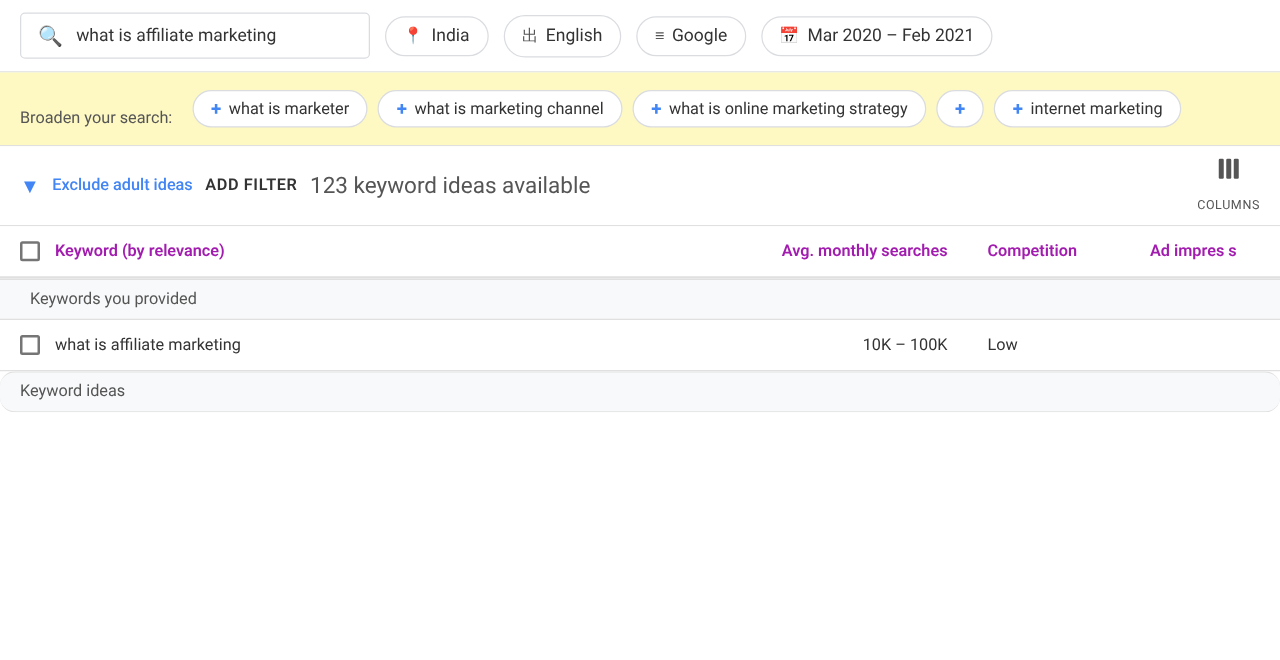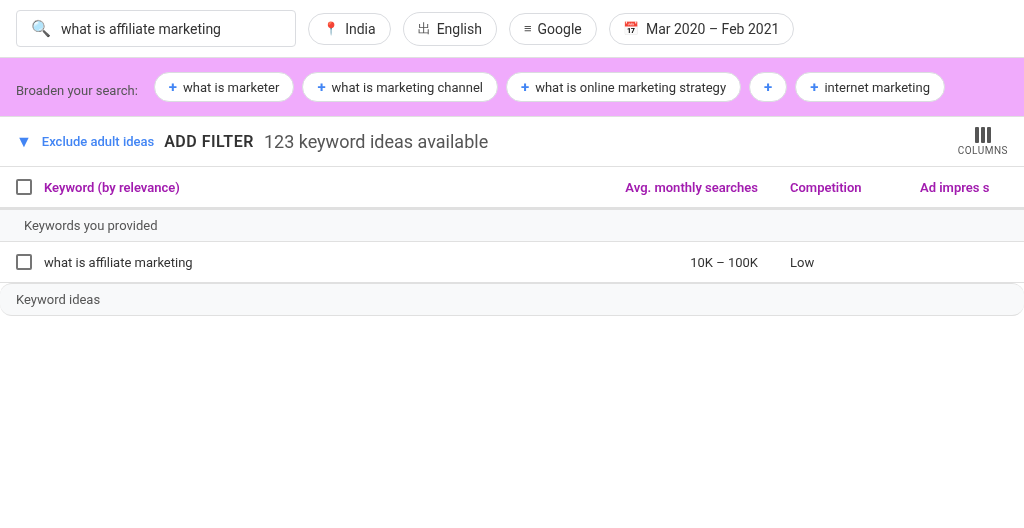--- a/index.html
+++ b/index.html
@@ -52,24 +52,24 @@
       white-space: nowrap;
     }
     .top-bar-pill .icon-small {
       font-size: 13px;
       color: #555;
     }
 
     
     .broaden-section {
       padding: 14px 16px 14px 16px;
-      background: #f0abfc;
-      border-bottom: 1px solid #e0e0e0;
-      display: flex;
-      align-items: center;
+      background: #fef9c3;
+      border-bottom: 1px solid #e0e0e0;
+      display: flex;
+      align-items: flex-end;
       gap: 16px;
     }
     .broaden-label {
       font-size: 13px;
       color: #555;
       white-space: nowrap;
       padding-top: 6px;
       min-width: 80px;
     }
     .broaden-chips {
@@ -108,37 +108,37 @@
       color: #4285f4;
       font-size: 16px;
     }
     .exclude-adult {
       color: #4285f4;
       font-size: 13px;
       cursor: pointer;
       font-weight: 500;
     }
     .add-filter {
-      font-size: 16px;
+      font-size: 13px;
       font-weight: 600;
       color: #333;
       cursor: pointer;
       letter-spacing: 0.5px;
     }
     .keyword-count {
       font-size: 18px;
       color: #555;
       flex: 1;
     }
     .columns-btn {
       display: flex;
       flex-direction: column;
       align-items: center;
       cursor: pointer;
-      gap: 2px;
+      gap: 16px;
     }
     .columns-icon {
       display: flex;
       gap: 2px;
     }
     .columns-icon span {
       display: inline-block;
       width: 4px;
       height: 16px;
       background: #555;

